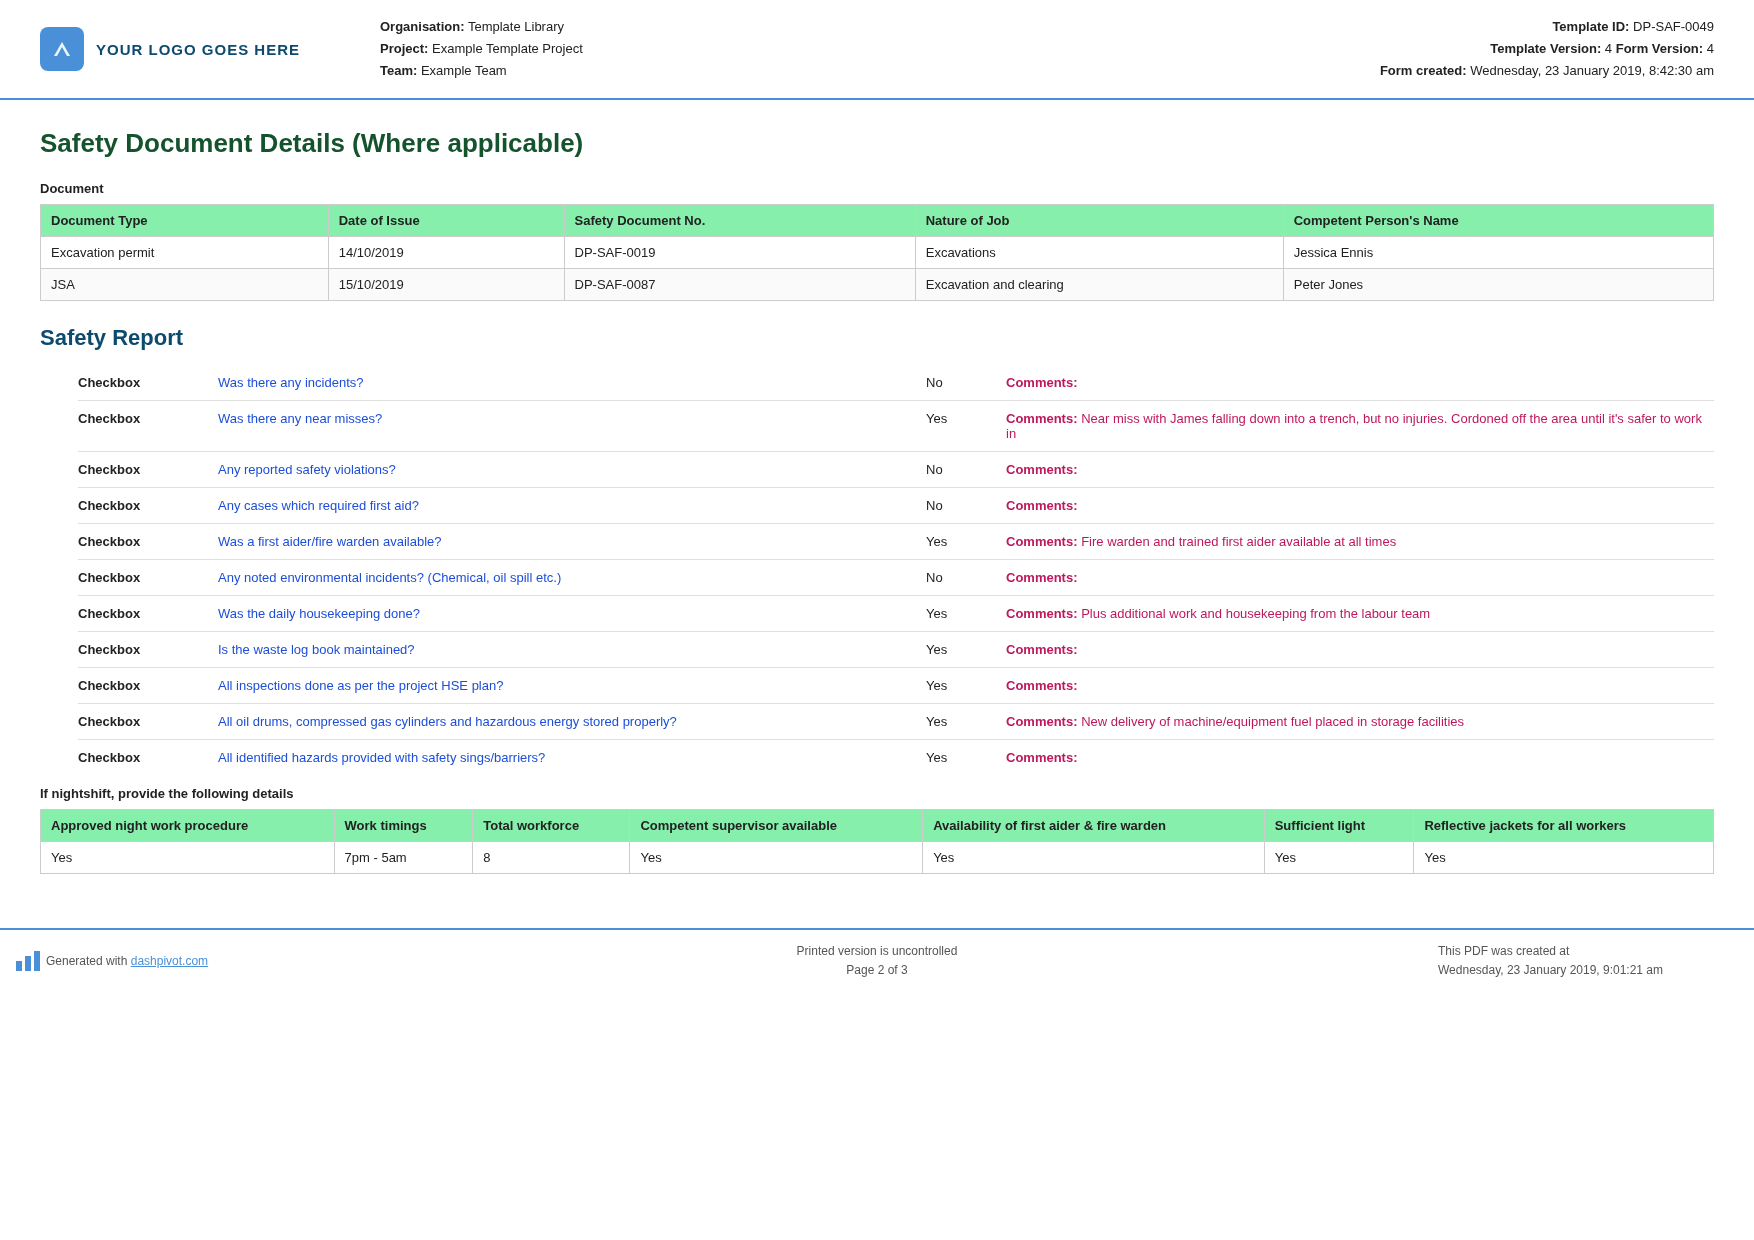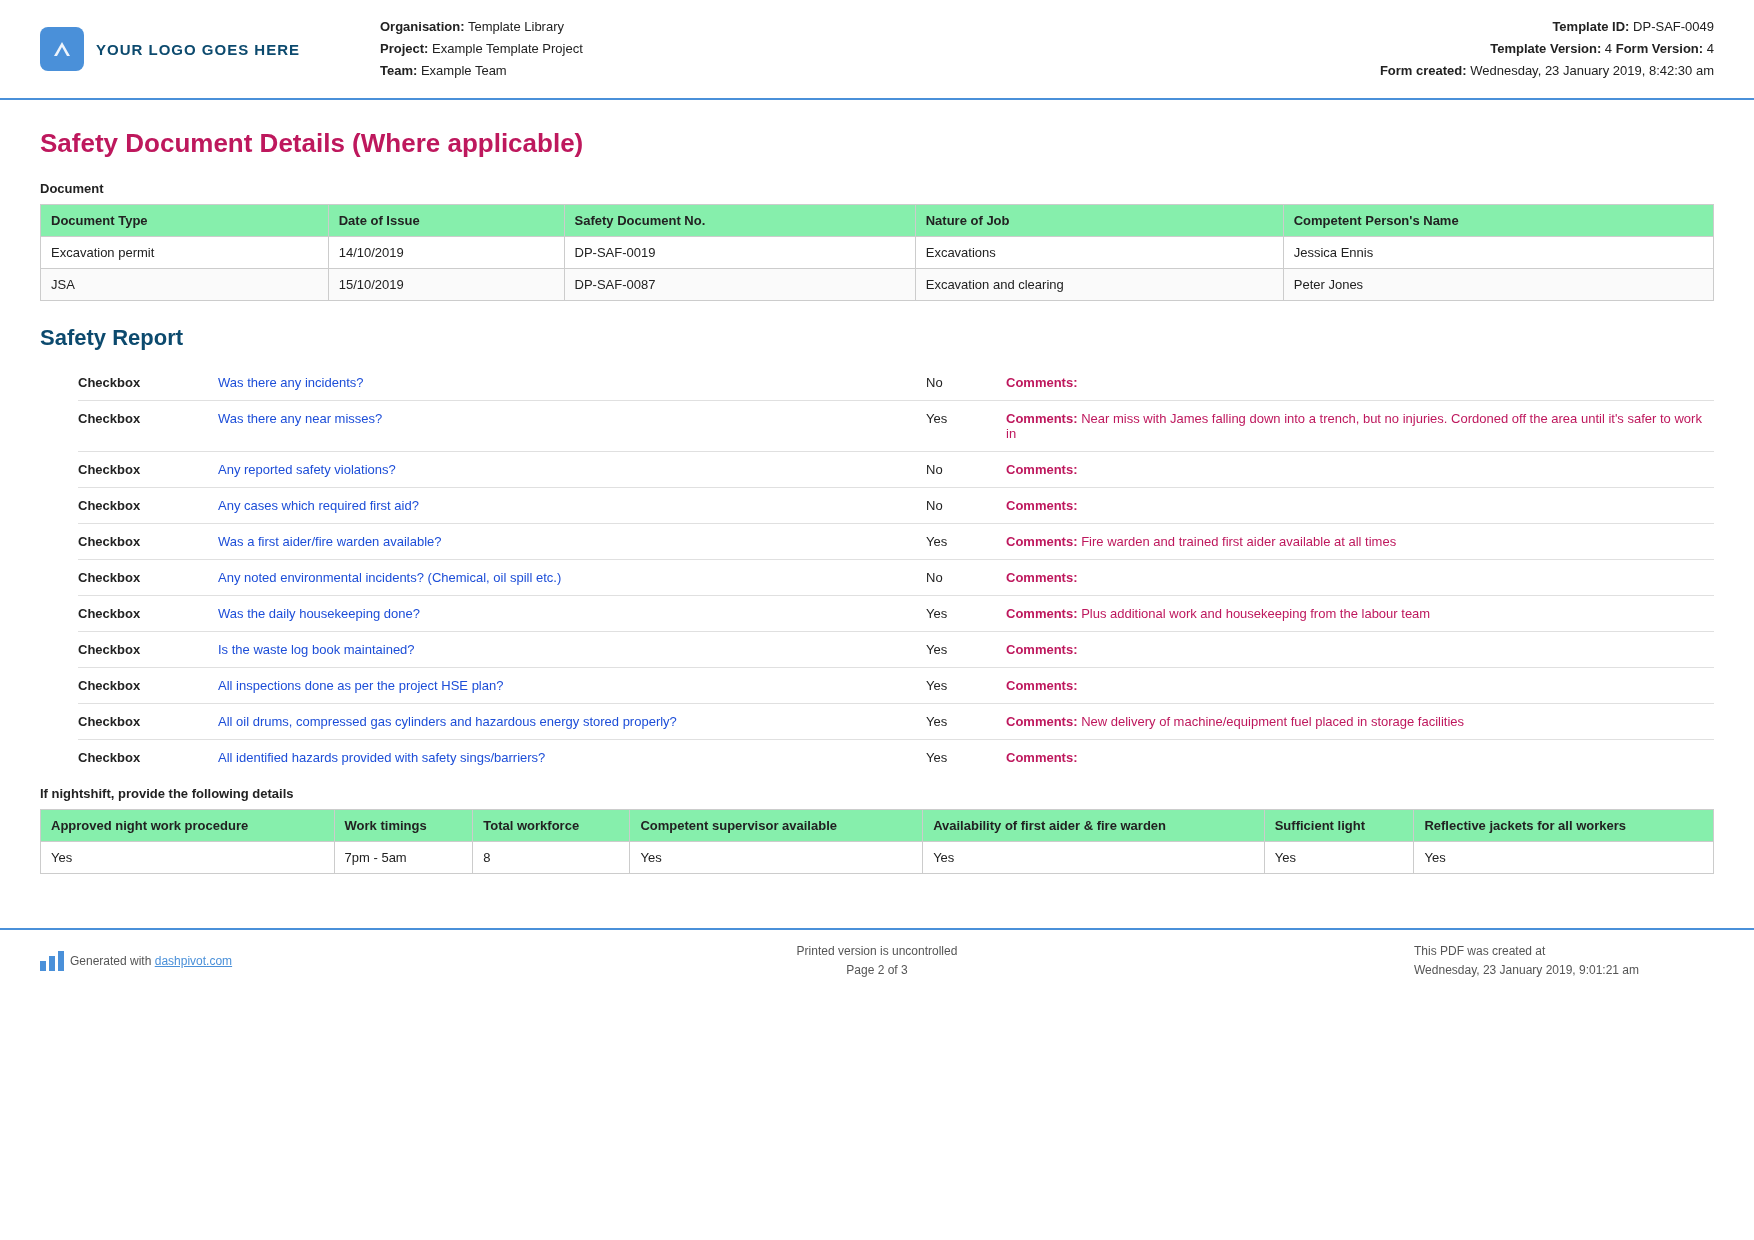--- a/index.html
+++ b/index.html
@@ -58,21 +58,21 @@
 
     
     .main {
       padding: 28px 40px 20px 40px;
     }
 
     .page-title {
       font-size: 26px;
       font-weight: bold;
       margin-bottom: 22px;
-      color: #be185d;
+      color: #14532d;
     }
 
     .section-label {
       font-weight: bold;
       font-size: 13px;
       margin-bottom: 8px;
     }
 
     
     table {
@@ -124,21 +124,21 @@
       font-size: 13px;
       margin-top: 10px;
       margin-bottom: 8px;
     }
 
     
     .footer {
       border-top: 2px solid #4a90d9;
       display: flex;
       align-items: center;
-      padding: 12px 40px;
+      padding: 12px 16px;
       margin-top: 10px;
       font-size: 12px;
       color: #555;
     }
     .footer-left {
       display: flex;
       align-items: center;
       min-width: 300px;
     }
     .footer-logo-icon {

